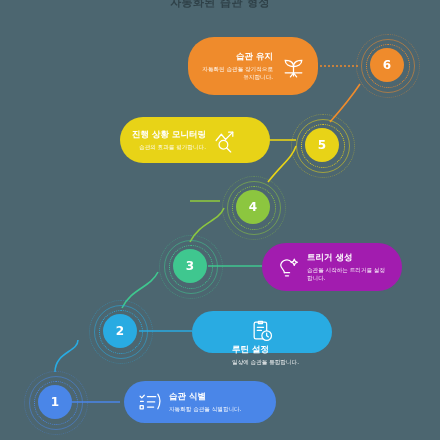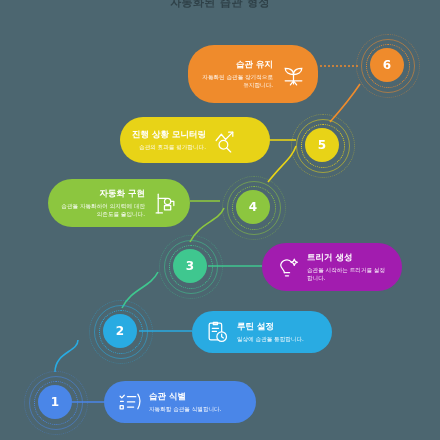--- a/index.html
+++ b/index.html
@@ -69,21 +69,21 @@
 
     <path d="M 296 140 L 268 140" stroke="#e8d317" stroke-width="1.6" fill="none"></path>
 
     <path d="M 330 122 C 346 104 352 96 360 84" stroke="#ef8b2c" stroke-width="1.6" fill="none"></path>
 
     <path d="M 358 66 L 318 66" stroke="#ef8b2c" stroke-width="1.6" fill="none" stroke-dasharray="2 2"></path>
   </svg>
 
   <div class="title">자동화된 습관 형성</div>
 
-  <div class="card icon-right" style="left:188px;top:37px;width:130px;height:58px;background:#ef8b2c;margin-top:8px;">
+  <div class="card icon-right" style="left:188px;top:37px;width:130px;height:58px;background:#ef8b2c;">
     <div class="txt">
       <div class="ttl">습관 유지</div>
       <div class="dsc">자동화된 습관을 장기적으로 유지합니다.</div>
     </div>
     <div class="ico">
       <svg viewBox="0 0 24 24" fill="none" stroke="#ffffff" stroke-width="1.2" stroke-linecap="round">
         <path d="M12 12 L12 21"></path>
           <path d="M4 18 H20"></path>
         <path d="M12 12 C 12 7, 7 6, 4 6 C 4 10, 8 12, 12 12 Z"></path>
         <path d="M12 12 C 12 7, 17 6, 20 6 C 20 10, 16 12, 12 12 Z"></path>
@@ -113,36 +113,20 @@
       </svg>
     </div>
   </div>
   <div class="node" style="left:305px;top:128px;">
     <div class="ring r1" style="border-color:#e8d317;"></div>
     <div class="ring r2" style="border-color:#e8d317;"></div>
     <div class="ring r3" style="border-color:#e8d317;"></div>
     <div class="disc" style="background:#e8d317;">5</div>
   </div>
 
-  <div class="card icon-right" style="left:48px;top:179px;width:142px;height:48px;background:#8cc63f;">
-    <div class="txt">
-      <div class="ttl">자동화 구현</div>
-      <div class="dsc">습관을 자동화하여 의지력에 대한 의존도를 줄입니다.</div>
-    </div>
-    <div class="ico">
-      <svg viewBox="0 0 24 24" fill="none" stroke="#ffffff" stroke-width="1.2" stroke-linecap="round" stroke-linejoin="round">
-        <path d="M5 3 V21"></path>
-          <path d="M3 21 H9"></path>
-        <path d="M5 7 H13"></path>
-        <circle cx="14" cy="10" r="3"></circle>
-        <path d="M17 10 H20 V14"></path>
-        <path d="M11 14 H17 V18 H11 Z"></path>
-      </svg>
-    </div>
-  </div>
   <div class="node" style="left:236px;top:190px;">
     <div class="ring r1" style="border-color:#8cc63f;"></div>
     <div class="ring r2" style="border-color:#8cc63f;"></div>
     <div class="ring r3" style="border-color:#8cc63f;"></div>
     <div class="disc" style="background:#8cc63f;">4</div>
   </div>
 
   <div class="card icon-left" style="left:262px;top:243px;width:140px;height:48px;background:#a21caf;">
     <div class="ico">
       <svg viewBox="0 0 24 24" fill="none" stroke="#ffffff" stroke-width="1.2" stroke-linecap="round" stroke-linejoin="round">
@@ -157,21 +141,21 @@
       <div class="dsc">습관을 시작하는 트리거를 설정합니다.</div>
     </div>
   </div>
   <div class="node" style="left:173px;top:249px;">
     <div class="ring r1" style="border-color:#3fc78f;"></div>
     <div class="ring r2" style="border-color:#3fc78f;"></div>
     <div class="ring r3" style="border-color:#3fc78f;"></div>
     <div class="disc" style="background:#3fc78f;">3</div>
   </div>
 
-  <div class="card icon-left" style="left:192px;top:311px;width:140px;height:42px;background:#29abe2;">
+  <div class="card icon-left" style="left:192px;top:311px;width:140px;height:42px;background:#29abe2;flex-direction:column;">
     <div class="ico">
       <svg viewBox="0 0 24 24" fill="none" stroke="#ffffff" stroke-width="1.2" stroke-linecap="round" stroke-linejoin="round">
         <rect x="4" y="3" width="12" height="16" rx="1.6"></rect>
         <path d="M8 2.2 H12 V4.4 H8 Z"></path>
         <path d="M7 8 H13"></path>
           <path d="M7 11 H11"></path>
         <circle cx="16" cy="16" r="4.6" fill="#29abe2"></circle>
         <path d="M16 13.6 V16 L17.7 17.2"></path>
       </svg>
     </div>
@@ -180,21 +164,21 @@
       <div class="dsc">일상에 습관을 통합합니다.</div>
     </div>
   </div>
   <div class="node" style="left:103px;top:314px;">
     <div class="ring r1" style="border-color:#29abe2;"></div>
     <div class="ring r2" style="border-color:#29abe2;"></div>
     <div class="ring r3" style="border-color:#29abe2;"></div>
     <div class="disc" style="background:#29abe2;">2</div>
   </div>
 
-  <div class="card icon-left" style="left:104px;top:381px;width:152px;height:42px;background:#4a86e8;">
+  <div class="card icon-left" style="left:124px;top:381px;width:152px;height:42px;background:#4a86e8;">
     <div class="ico">
       <svg viewBox="0 0 24 24" fill="none" stroke="#ffffff" stroke-width="1.2" stroke-linecap="round" stroke-linejoin="round">
         <path d="M3 6 L4.6 7.6 L7 5"></path>
         <path d="M10 6.4 H18"></path>
         <path d="M3.4 11 H6"></path>
         <path d="M10 11.4 H17"></path>
         <rect x="3" y="15" width="3" height="3"></rect>
         <path d="M10 16.4 H16"></path>
         <path d="M20 4 C 22.6 8, 22.6 13, 20 18"></path>
       </svg>

